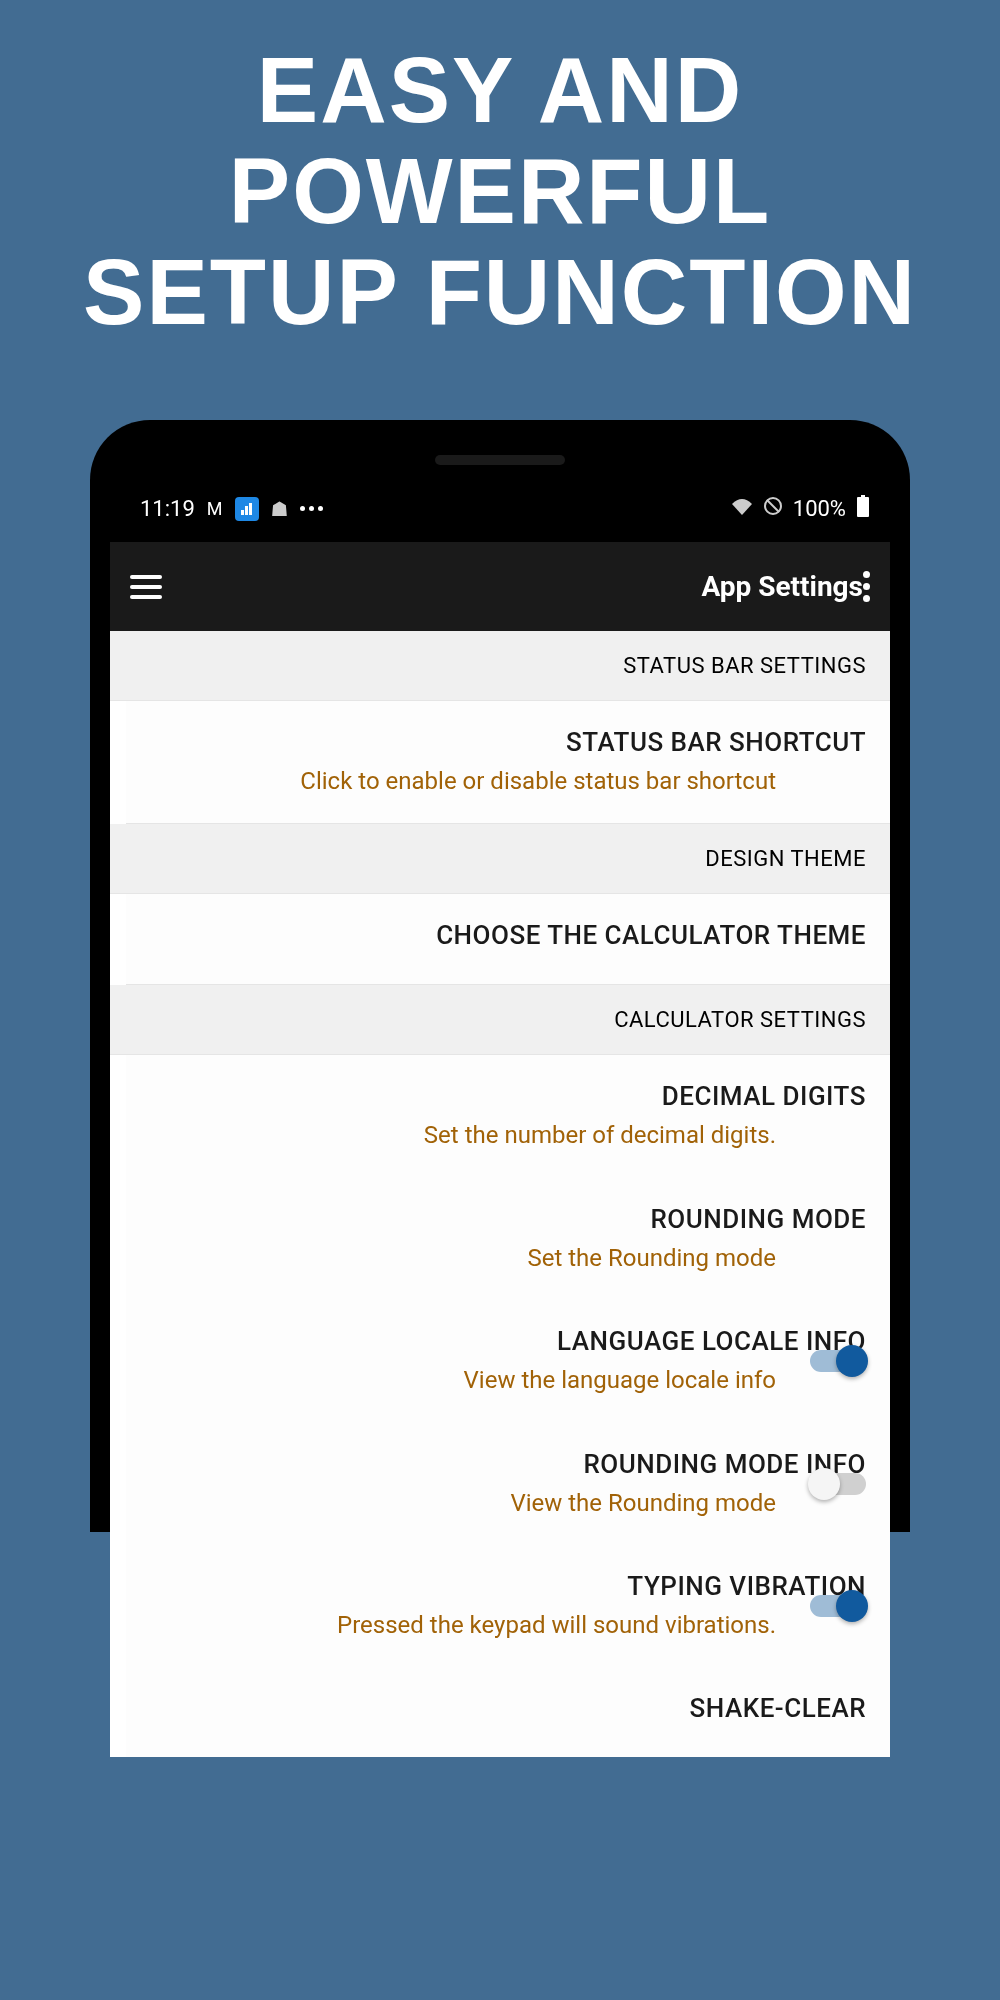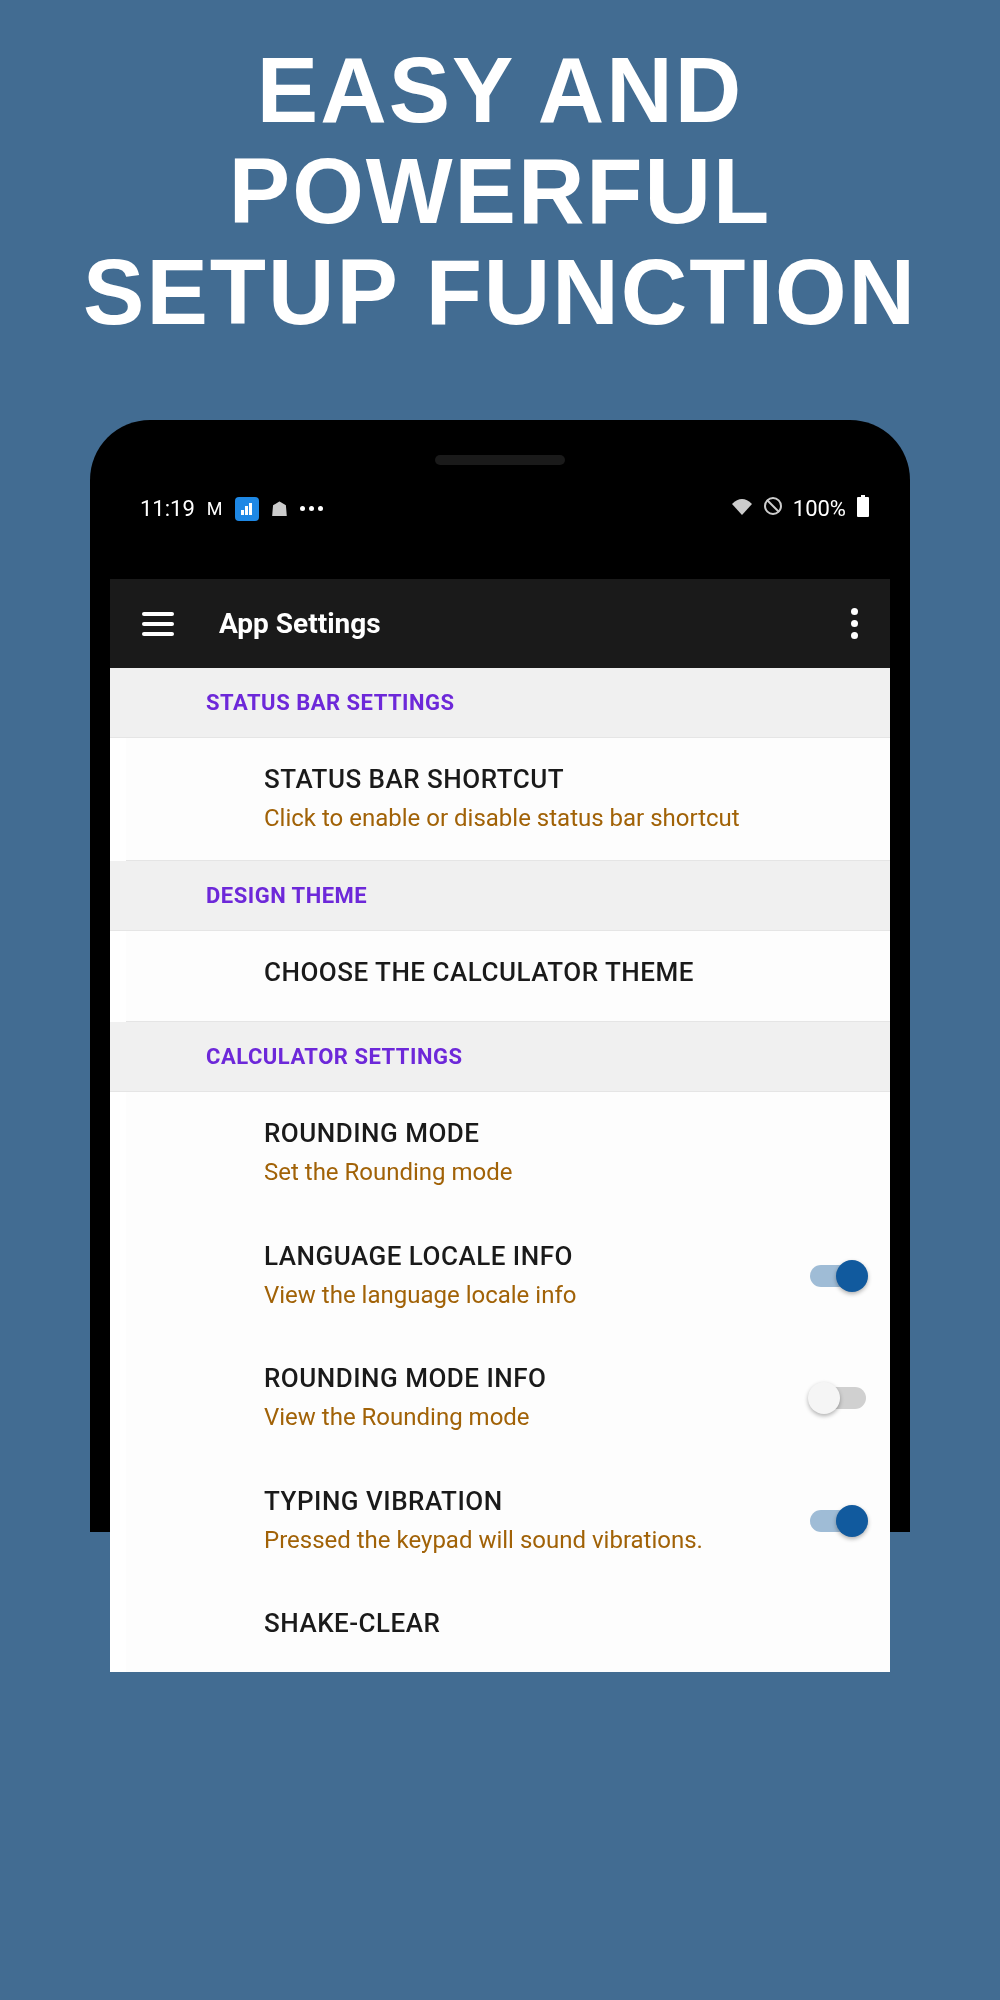--- a/index.html
+++ b/index.html
@@ -23,20 +23,21 @@
     }
     .phone-frame {
       position: absolute;
       top: 420px;
       left: 90px;
       width: 820px;
       background: #000000;
       border-radius: 60px 60px 0 0;
       padding: 20px 20px 0 20px;
       height: 1112px;
+      text-align: right;
     }
     .speaker {
       width: 130px;
       height: 10px;
       background: #1a1a1a;
       border-radius: 5px;
       margin: 15px auto 20px auto;
     }
     .status-bar {
       display: flex;
@@ -55,23 +56,22 @@
       display: inline-flex;
       align-items: center;
       justify-content: center;
       font-size: 14px;
     }
     .blue-icon { background: #1e88e5; }
     .app-header {
       background: #1a1a1a;
       display: flex;
       align-items: center;
-      padding: 28px 32px;
+      padding: 28px 20px;
       color: #ffffff;
-      margin-top: 37px;
     }
     .hamburger {
       display: flex;
       flex-direction: column;
       gap: 6px;
       margin-right: 45px;
       cursor: pointer;
     }
     .hamburger span {
       width: 32px;
@@ -93,23 +93,23 @@
     .more-dots span {
       width: 7px;
       height: 7px;
       background: #ffffff;
       border-radius: 50%;
     }
     .settings-content { background: #ffffff; }
     .section-header {
       background: #f0f0f0;
       padding: 22px 24px 22px 96px;
-      color: #6d28d9;
+      color: #000000;
       font-size: 22px;
-      font-weight: 700;
+      font-weight: 400;
       letter-spacing: 0.5px;
       border-bottom: 1px solid #e5e5e5;
     }
     .setting-row {
       padding: 26px 24px 26px 138px;
       position: relative;
       border-bottom: 1px solid #e5e5e5;
       background: #fdfdfd;
       cursor: pointer;
       margin-left: 16px;
@@ -232,20 +232,24 @@
       <div class="setting-desc">Click to enable or disable status bar shortcut</div>
     </div>
 
     <div class="section-header">DESIGN THEME</div>
     <div class="setting-row">
       <div class="setting-title">CHOOSE THE CALCULATOR THEME</div>
     </div>
 
     <div class="section-header">CALCULATOR SETTINGS</div>
 
+    <div class="setting-row no-border">
+      <div class="setting-title">DECIMAL DIGITS</div>
+      <div class="setting-desc">Set the number of decimal digits.</div>
+    </div>
 
     <div class="setting-row no-border">
       <div class="setting-title">ROUNDING MODE</div>
       <div class="setting-desc">Set the Rounding mode</div>
     </div>
 
     <div class="setting-row no-border">
       <div class="setting-title">LANGUAGE LOCALE INFO</div>
       <div class="setting-desc">View the language locale info</div>
       <div class="toggle on">

